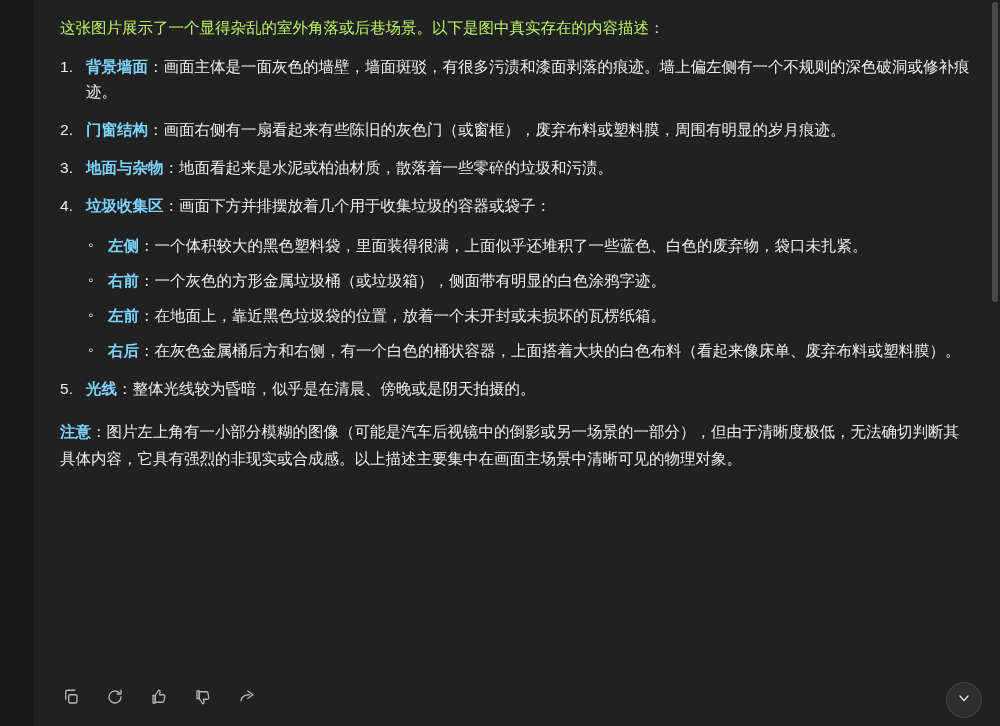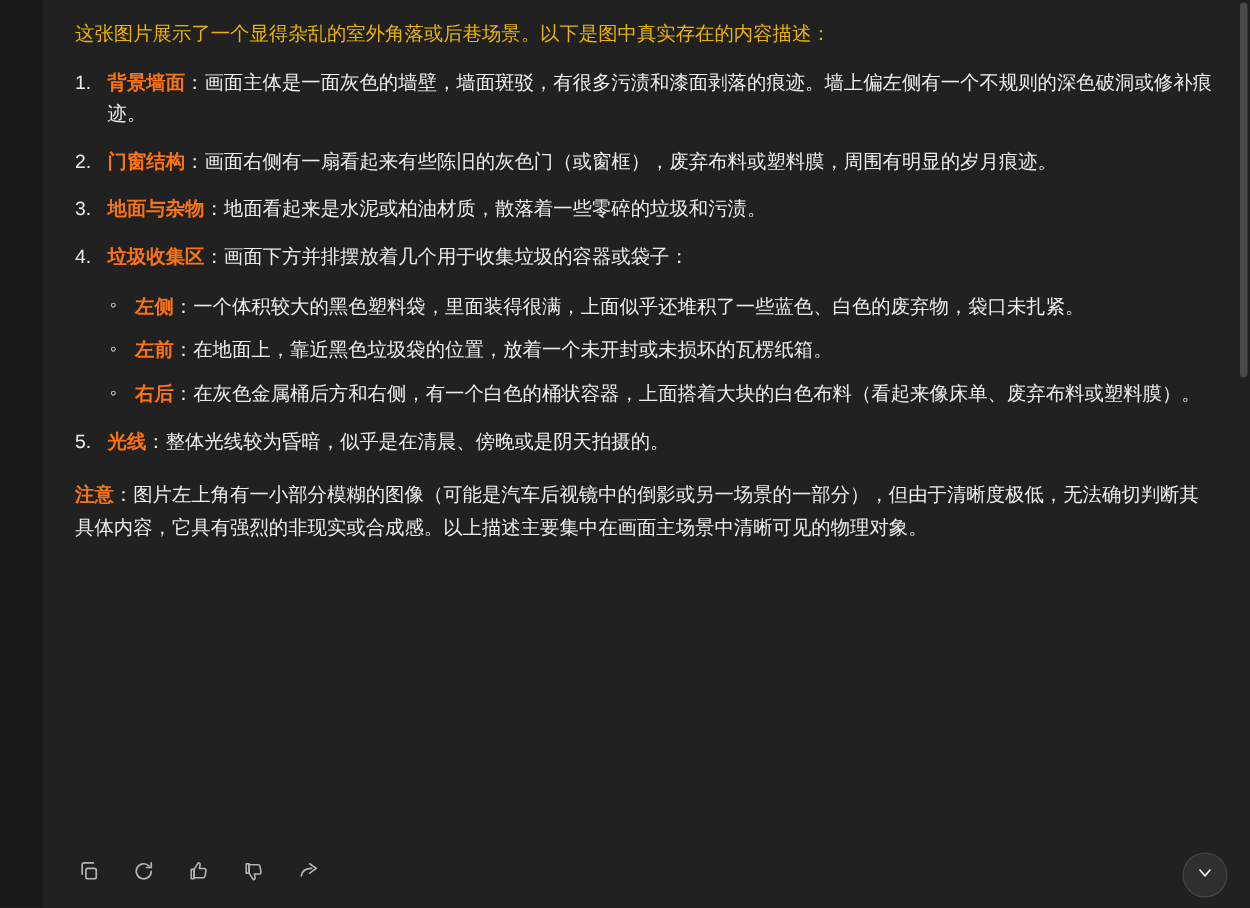--- a/index.html
+++ b/index.html
@@ -33,21 +33,21 @@
     top: 0;
     right: 0;
     bottom: 0;
     padding: 10px 30px 0 26px;
     box-sizing: border-box;
   }
   .intro {
     font-size: 15.5px;
     line-height: 1.55;
     margin: 6px 0 14px 0;
-    color: #eab308;
+    color: #bef264;
   }
   ol.main-list {
     list-style: none;
     counter-reset: item;
     margin: 0;
     padding: 0;
   }
   ol.main-list > li {
     counter-increment: item;
     position: relative;
@@ -59,21 +59,21 @@
   ol.main-list > li::before {
     content: counter(item) ".";
     position: absolute;
     left: 0;
     top: 0;
     color: #ececec;
     font-size: 15.5px;
   }
   .term {
     font-weight: bold;
-    color: #f97316;
+    color: #7dd3fc;
     text-align: right;
   }
   ul.sub-list {
     list-style: none;
     margin: 14px 0 4px 0;
     padding: 0;
   }
   ul.sub-list > li {
     position: relative;
     padding-left: 22px;
@@ -169,20 +169,23 @@
         <span class="term">地面与杂物</span><span>：地面看起来是水泥或柏油材质，散落着一些零碎的垃圾和污渍。</span>
       </li>
 
       <li>
         <span class="term">垃圾收集区</span><span>：画面下方并排摆放着几个用于收集垃圾的容器或袋子：</span>
         <ul class="sub-list">
           <li>
             <span class="term">左侧</span><span>：一个体积较大的黑色塑料袋，里面装得很满，上面似乎还堆积了一些蓝色、白色的废弃物，袋口未扎紧。</span>
           </li>
           <li>
+            <span class="term">右前</span><span>：一个灰色的方形金属垃圾桶（或垃圾箱），侧面带有明显的白色涂鸦字迹。</span>
+          </li>
+          <li>
             <span class="term">左前</span><span>：在地面上，靠近黑色垃圾袋的位置，放着一个未开封或未损坏的瓦楞纸箱。</span>
           </li>
           <li>
             <span class="term">右后</span><span>：在灰色金属桶后方和右侧，有一个白色的桶状容器，上面搭着大块的白色布料（看起来像床单、废弃布料或塑料膜）。</span>
           </li>
         </ul>
       </li>
 
       <li>
         <span class="term">光线</span><span>：整体光线较为昏暗，似乎是在清晨、傍晚或是阴天拍摄的。</span>

